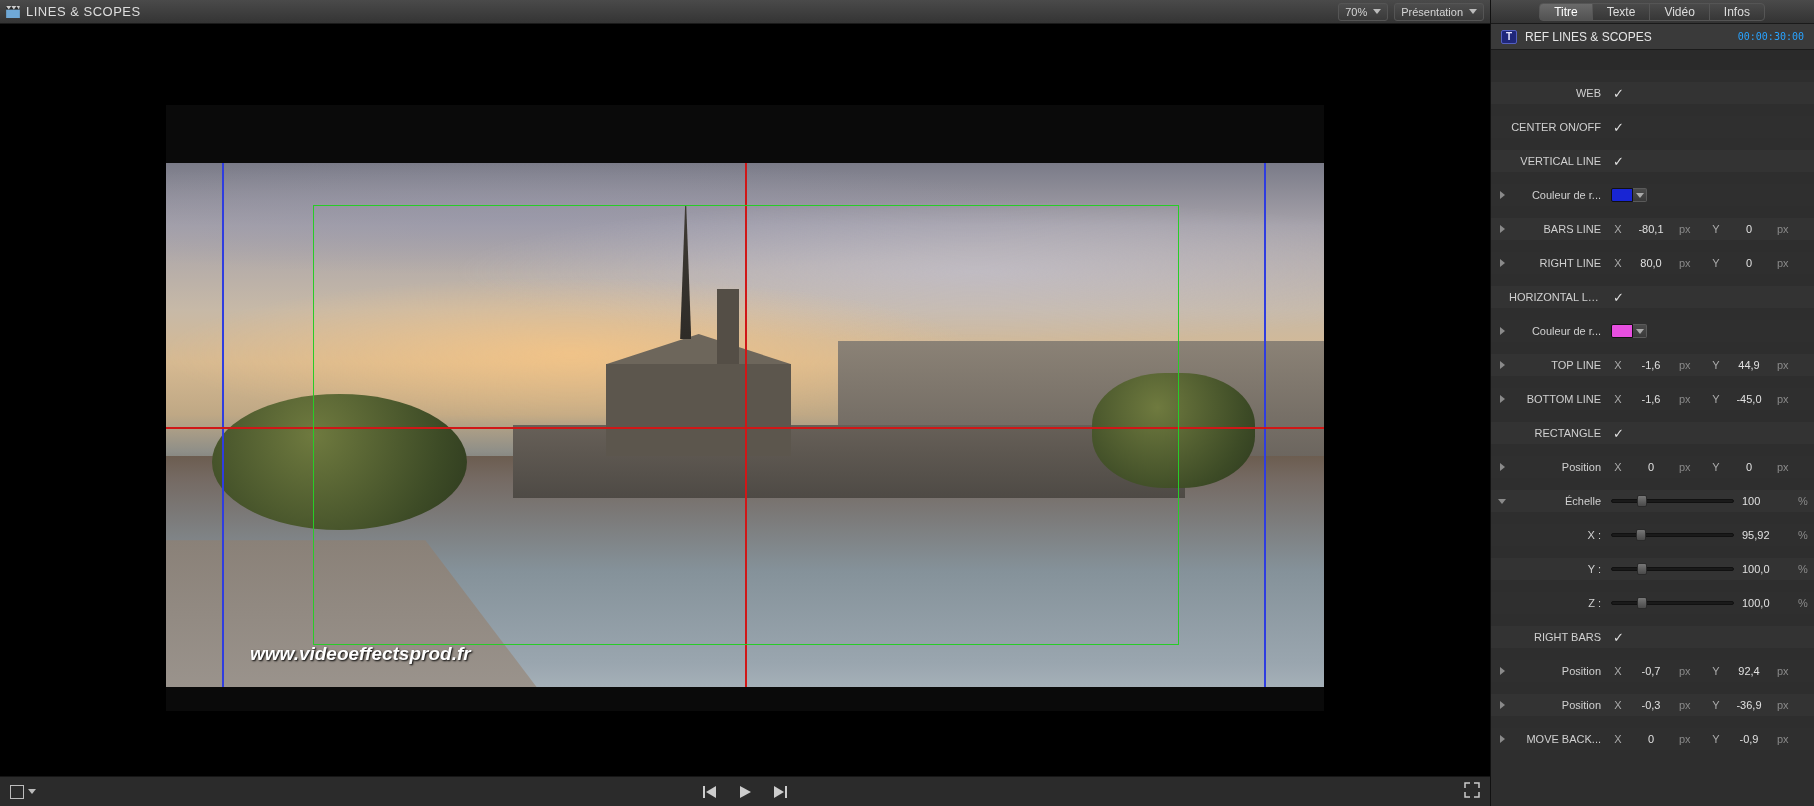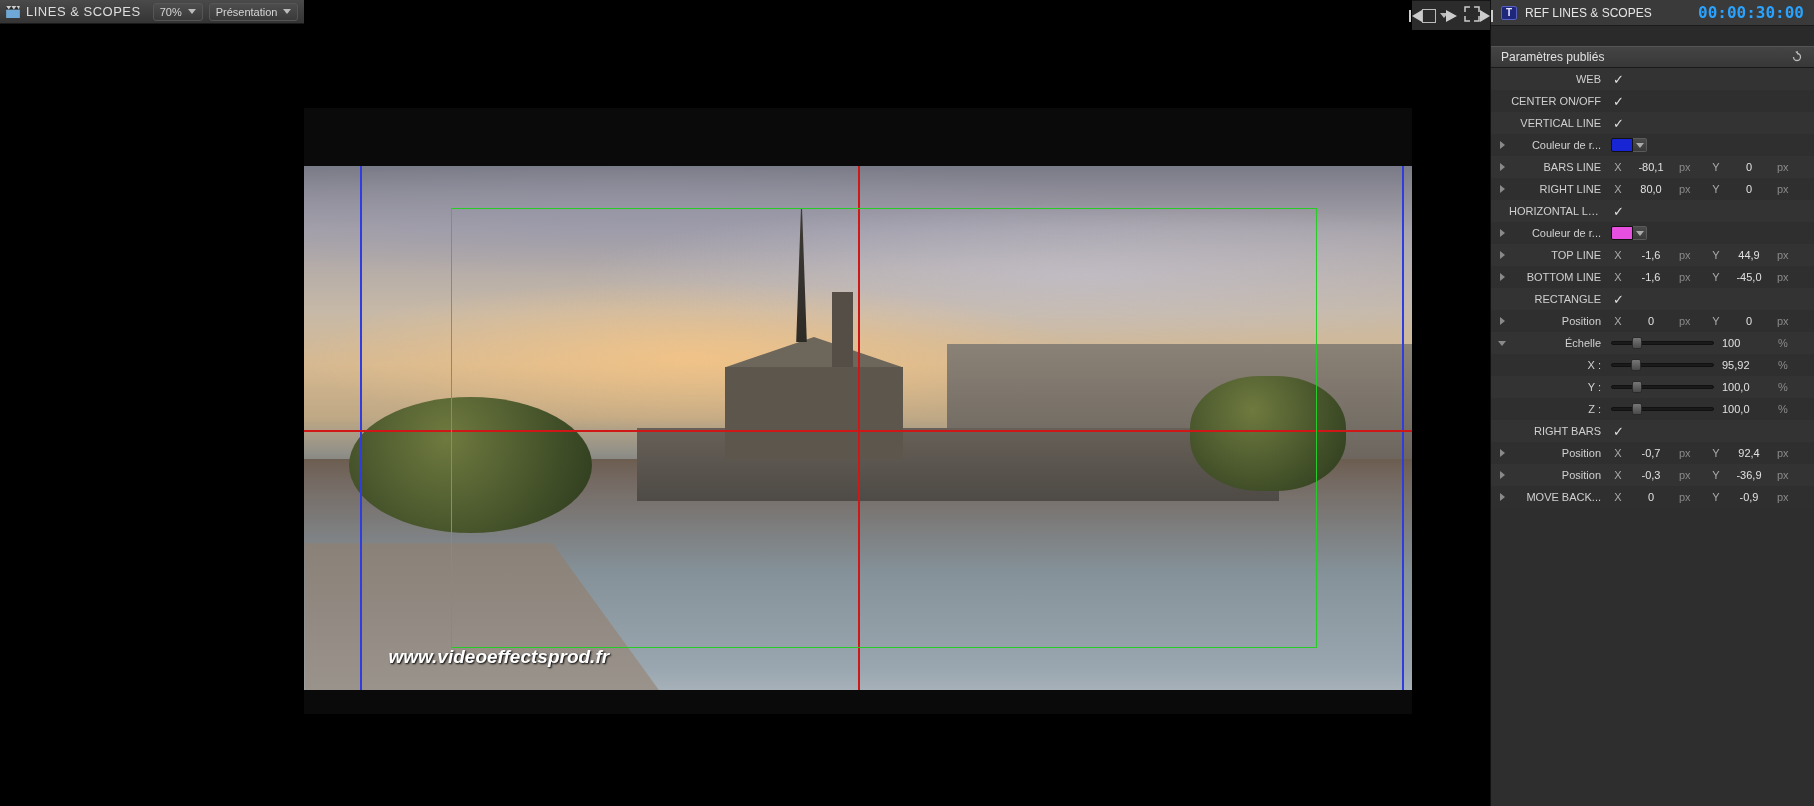--- a/index.html
+++ b/index.html
@@ -31,21 +31,21 @@
     height: 806px;
     overflow: hidden;
     position: relative;
     display: flex;
   }
 
   
   .left-pane {
     flex: 1 1 auto;
     display: flex;
-    flex-direction: row;
+    flex-direction: column;
     background: #000;
     min-width: 0;
   }
   .viewer-header {
     height: 24px;
     background: linear-gradient(#4a4a4a, #343434);
     display: flex;
     align-items: center;
     padding: 0 6px;
     gap: 6px;
@@ -254,21 +254,21 @@
     font-size: 12px;
     color: #e5e5e5;
     border-bottom: 1px solid #1b1b1b;
   }
   .title-icon {
     width:16px; height:14px; background:#1f277a; border:1px solid #5560c0;
     display:flex; align-items:center; justify-content:center; color:#e6e6ff;
     font-size:10px; font-weight:bold; border-radius:2px;
   }
   .insp-title-spacer { flex:1; }
-  .timecode { color: var(--blue-time); font-family: monospace; font-size: 16px; font-weight: bold; }
+  .timecode { color: var(--blue-time); font-family: monospace; font-size: 10px; }
 
   .section-header {
     height: 22px;
     background: linear-gradient(#444,#383838);
     border-top: 1px solid #555;
     border-bottom: 1px solid #1a1a1a;
     display:flex; align-items:center;
     padding: 0 10px;
     font-size: 12px; color:#e0e0e0;
   }
@@ -278,23 +278,24 @@
   .params {
     flex:1;
     overflow-y:auto;
     background: #2e2e2e;
   }
   .row {
     display: grid;
     grid-template-columns: 14px 98px 1fr;
     align-items: center;
     height: 22px;
-    padding: 0 22px 0 4px;
+    padding: 0 2px 0 4px;
     font-size: 11px;
     color: #ddd;
+    margin-top: 12px;
   }
   .row:nth-child(odd) { background: #333; }
   .row:nth-child(even){ background: #2f2f2f; }
   .disclosure {
     width:0;height:0;
     border-top:4px solid transparent;
     border-bottom:4px solid transparent;
     border-left:5px solid #8a8a8a;
     justify-self:center;
   }
@@ -417,38 +418,36 @@
     <span class="footer-spacer"></span>
     <div>
       <svg width="16" height="16" viewBox="0 0 16 16">
         <path d="M1 6 V1 H6 M10 1 H15 V6 M15 10 V15 H10 M6 15 H1 V10" stroke="#ccc" stroke-width="1.5" fill="none"></path>
       </svg>
     </div>
   </div>
 </div>
 
 <div class="right-pane">
+  <div class="tab-bar">
+    <div class="tab active">Titre</div>
+    <div class="tab">Texte</div>
+    <div class="tab">Vidéo</div>
+    <div class="tab">Infos</div>
+  </div>
 
   <div class="insp-title-row">
     <div class="title-icon">T</div>
     <span>REF LINES &amp; SCOPES</span>
     <span class="insp-title-spacer"></span>
     <span class="timecode">00:00:30:00</span>
   </div>
 
   <div style="height:20px; background:#2a2a2a;"></div>
 
-  <div class="section-header">
-    <span>Paramètres publiés</span>
-    <span class="hdr-spacer"></span>
-    <svg class="reset-icon" viewBox="0 0 16 16">
-      <path d="M4 8 A4 4 0 1 0 8 4" stroke="#bbb" stroke-width="1.5" fill="none"></path>
-      <polygon points="6,2 9,5 9,1" fill="#bbb"></polygon>
-    </svg>
-  </div>
 
   <div class="params">
 
     <div class="row">
       <span></span>
       <span class="lbl">WEB</span>
       <div class="val-cell">
           <span class="checkmark">✓</span>
         </div>
     </div>

